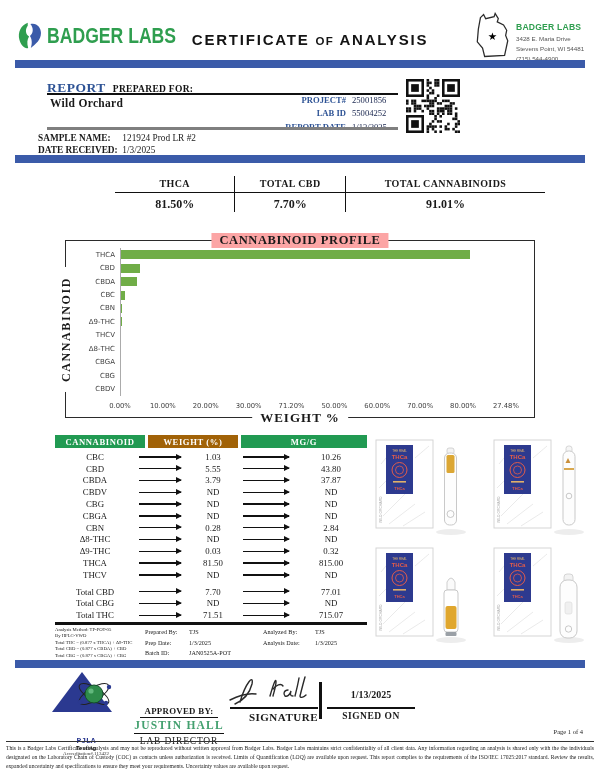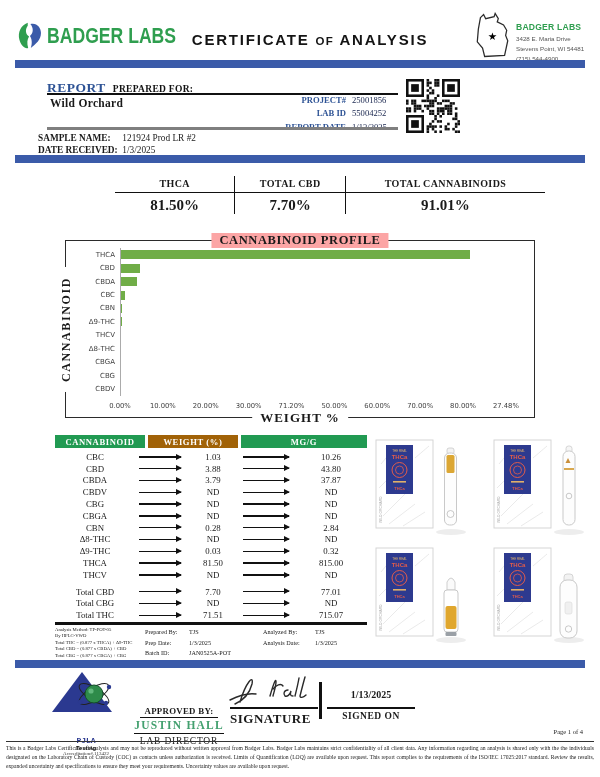--- a/index.html
+++ b/index.html
@@ -35,21 +35,21 @@
   .sample-block{position:absolute;left:38px;top:132px;font-size:9.3px;line-height:1.32;}
   .s-label{font-weight:700;display:inline-block;width:82px;}
   .s-value{color:#222;}
 
   
   .summary{position:absolute;left:115px;top:176px;width:430px;display:flex;}
   .sum-col{text-align:center;}
   .sum-col:not(:last-child){border-right:1.7px solid #111;}
   .sum-label{font-weight:700;font-size:10px;letter-spacing:.4px;border-bottom:1.7px solid #111;
              padding:2px 0 3px;}
-  .sum-value{font-weight:700;font-size:15px;padding-top:4px;}
+  .sum-value{font-weight:700;font-size:12px;padding-top:4px;}
 
   
   .chartbox{position:absolute;left:65px;top:240px;width:468px;height:176px;border:1.6px solid #2b2b2b;}
   .chart-title{position:absolute;top:-8px;left:50%;transform:translateX(-50%);background:#fca5a5;
                padding:0 8px;font-weight:700;font-size:12.5px;letter-spacing:.6px;white-space:nowrap;}
   .chart-xlabel{position:absolute;bottom:-9px;left:50%;transform:translateX(-50%);background:#fff;
                 padding:0 8px;font-weight:700;font-size:13px;letter-spacing:1px;white-space:nowrap;}
   .chart-ylabel-wrap{position:absolute;left:-55px;width:110px;top:0;height:100%;display:flex;
                      align-items:center;justify-content:center;pointer-events:none;}
   .chart-ylabel{transform:rotate(-90deg);background:#fff;padding:2px 10px;font-weight:700;
@@ -101,22 +101,22 @@
   .pjla-sub{font-weight:700;font-size:5.8px;font-family:"Liberation Sans",sans-serif;color:#111;}
   .pjla-acc{font-size:5px;color:#333;}
   .approved{position:absolute;left:134px;top:680px;width:90px;text-align:center;margin-top:20px;}
   .ap-label{font-weight:700;font-size:8.8px;letter-spacing:.3px;border-bottom:1.7px solid #111;
             padding:0 4px 1px;display:inline-block;}
   .ap-name{font-size:11.5px;font-weight:700;color:#43a06f;letter-spacing:1.2px;
            border-bottom:1.7px solid #111;padding:1px 0 2px;white-space:nowrap;}
   .ap-title{font-size:9.5px;letter-spacing:.8px;padding-top:2px;color:#222;}
   .sig-svg{position:absolute;left:224px;top:670px;}
   .sig-line{position:absolute;left:230px;top:707px;width:88px;height:2.2px;background:#111;}
-  .sig-label{position:absolute;left:230px;top:711px;width:88px;text-align:left;font-weight:700;
-             font-size:13px;letter-spacing:.5px;}
+  .sig-label{position:absolute;left:230px;top:711px;width:88px;text-align:right;font-weight:700;
+             font-size:11px;letter-spacing:.5px;}
   .sig-divider{position:absolute;left:319px;top:682px;width:2.6px;height:37px;background:#111;}
   .date-val{position:absolute;left:327px;top:689px;width:88px;text-align:center;font-weight:700;font-size:10px;}
   .date-line{position:absolute;left:327px;top:707px;width:88px;height:2.2px;background:#111;}
   .date-label{position:absolute;left:327px;top:711px;width:88px;text-align:center;font-weight:700;
               font-size:9.5px;letter-spacing:.5px;}
   .page-num{position:absolute;right:17px;top:728px;font-size:6.5px;color:#222;}
   .disc-line{position:absolute;left:6px;right:6px;top:741px;height:1.3px;background:#333;}
   .disclaimer{position:absolute;left:6px;right:6px;top:744px;font-size:5.6px;line-height:1.6;
               text-align:justify;color:#222;}
 </style>
@@ -410,21 +410,21 @@
           <span class="rt-a2">
             <span class="arrow"></span>
           </span>
           <span class="rt-mgg">10.26</span>
         </div>
         <div class="rt-row">
           <span class="rt-name">CBD</span>
           <span class="rt-a1">
             <span class="arrow"></span>
           </span>
-          <span class="rt-val">3.88</span>
+          <span class="rt-val">5.55</span>
           <span class="rt-a2">
             <span class="arrow"></span>
           </span>
           <span class="rt-mgg">43.80</span>
         </div>
         <div class="rt-row">
           <span class="rt-name">CBDA</span>
           <span class="rt-a1">
             <span class="arrow"></span>
           </span>

